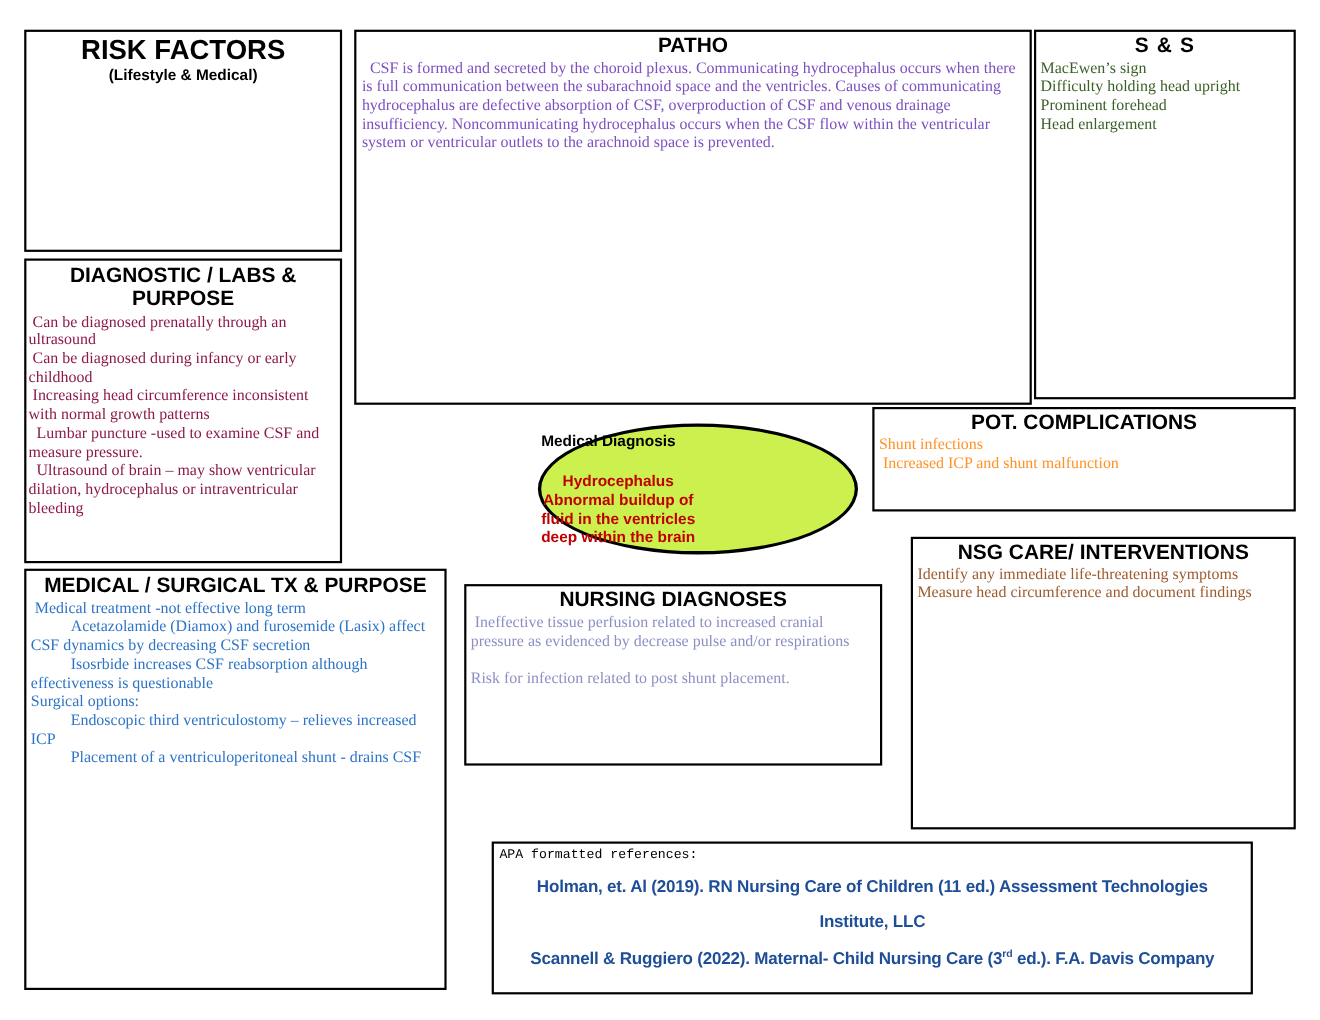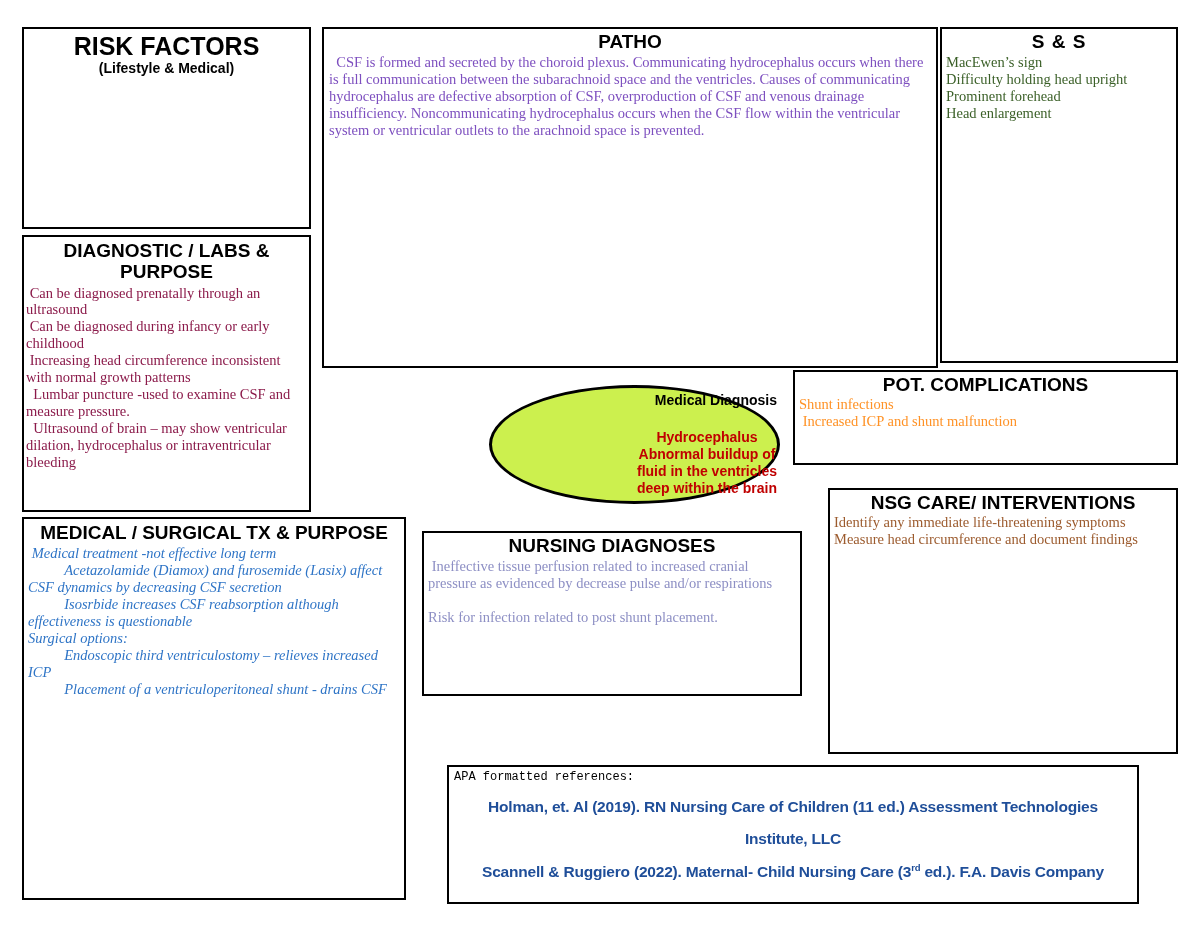--- a/index.html
+++ b/index.html
@@ -50,21 +50,21 @@
   #diagnostic-box { left: 22px; top: 235px; width: 289px; height: 277px; }
   #diagnostic-box .box-title { font-size: 19px; padding: 3px 6px 0 6px; }
   #diagnostic-box .body-text {
     font-size: 14.5px; color: #8B1A4A; padding: 2px 2px 0 2px;
   }
 
   
   #medsurg-box { left: 22px; top: 517px; width: 384px; height: 383px; }
   #medsurg-box .box-title { font-size: 19px; padding-top: 3px; }
   #medsurg-box .body-text {
-    font-size: 14.5px; color: #2E74C6; padding: 2px 2px 0 4px; font-style: italic;
+    font-size: 14.5px; color: #2E74C6; padding: 2px 2px 0 4px;
   }
 
   
   #patho-box { left: 322px; top: 27px; width: 616px; height: 341px; }
   #patho-box .box-title { font-size: 19px; padding-top: 2px; }
   #patho-box .body-text {
     font-size: 14.5px; color: #7D4FBF; padding: 2px 6px 0 5px; text-align: left;
   }
 
   
@@ -116,21 +116,21 @@
   #diagnosis-oval {
     position: absolute;
     left: 489px; top: 385px;
     width: 291px; height: 119px;
     border: 3px solid #000000;
     border-radius: 50%;
     background: #CCF04E;
     box-sizing: border-box;
     display: flex;
     flex-direction: column;
-    align-items: flex-end;
+    align-items: flex-start;
     justify-content: center;
     gap: 20px;
   }
   #diagnosis-oval .oval-label {
     font-family: "Liberation Sans", sans-serif;
     font-weight: bold; font-size: 14px; color: #000000;
     line-height: 1.22;
   }
   #diagnosis-oval .oval-text {
     font-family: "Liberation Sans", sans-serif;

